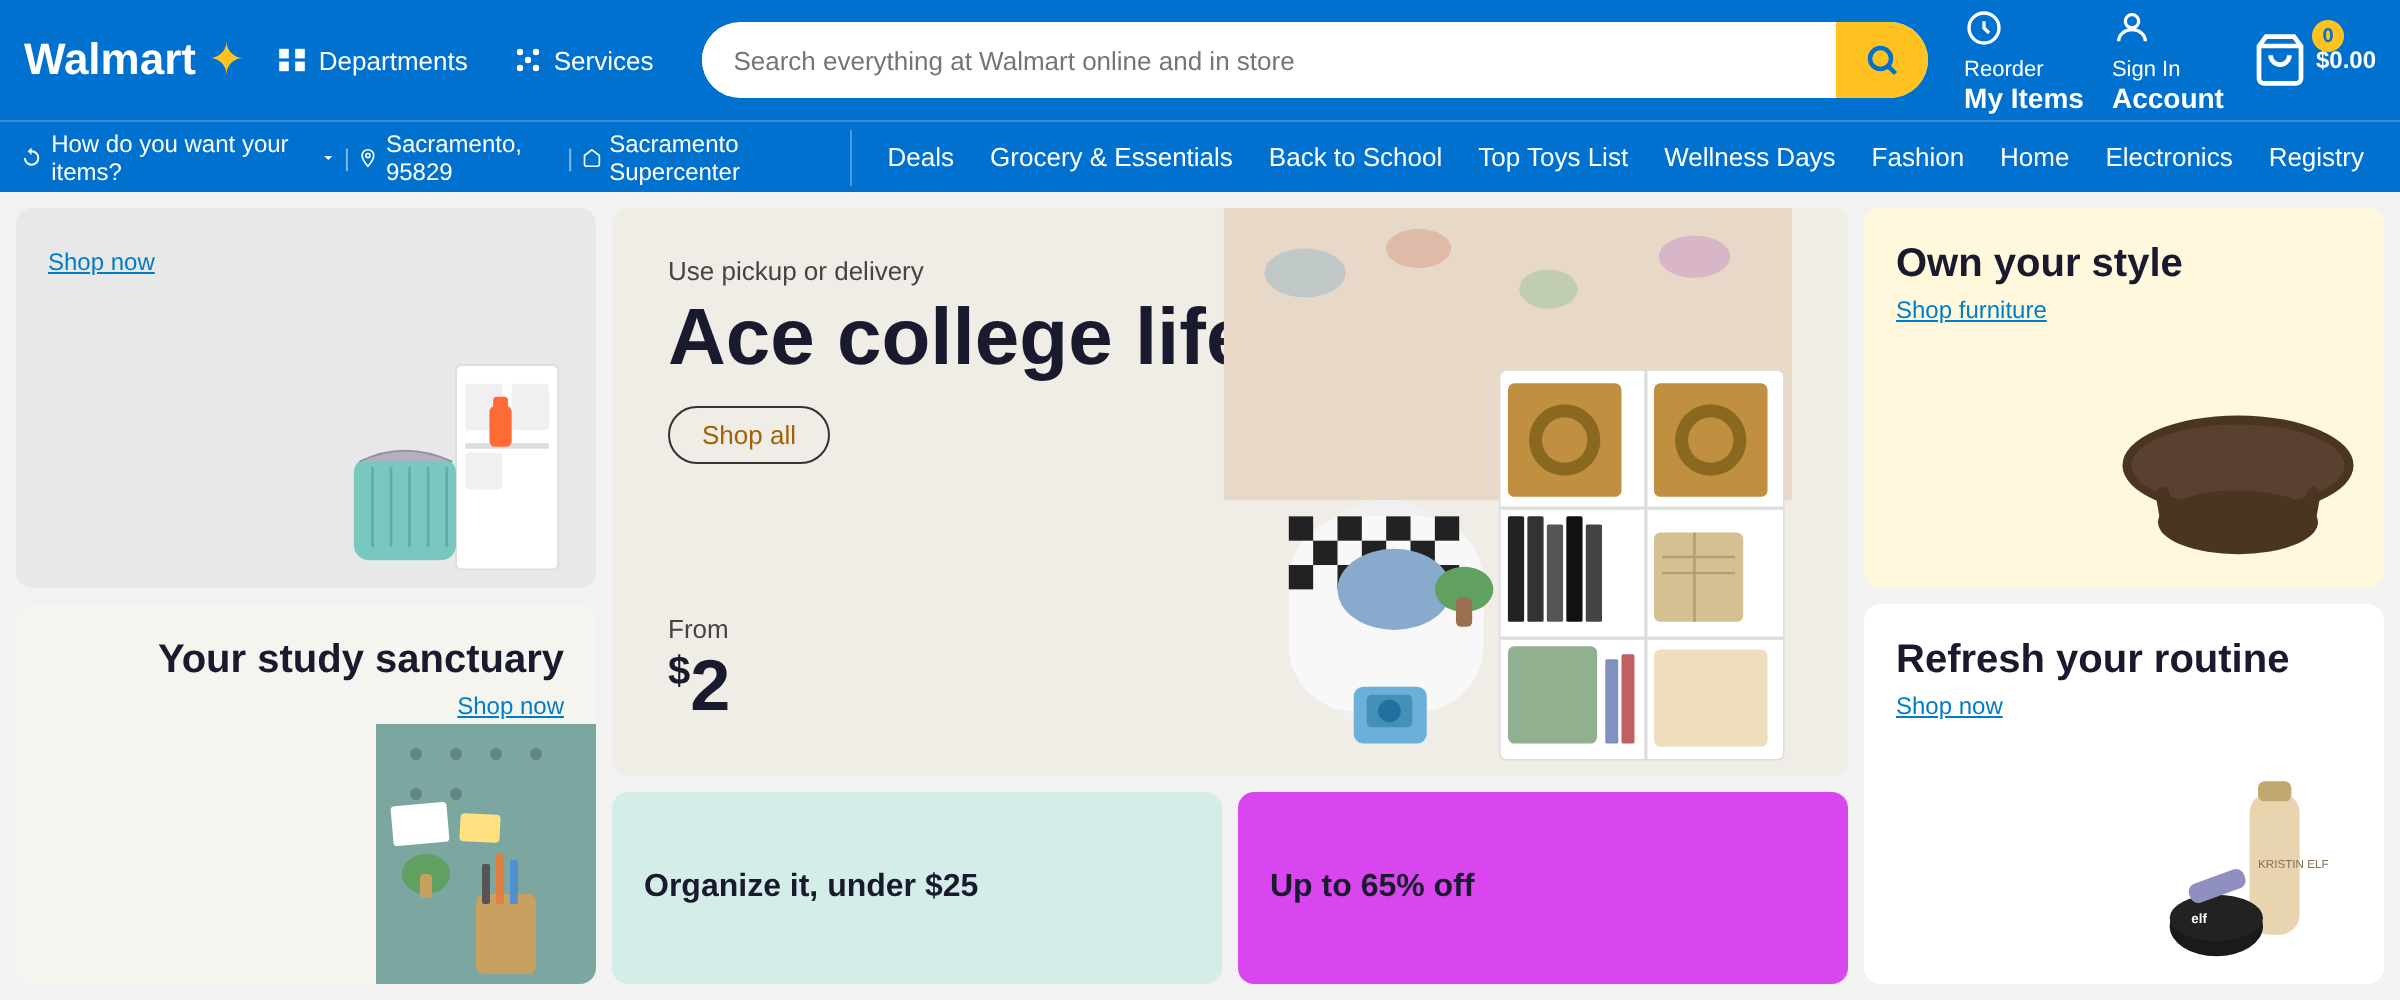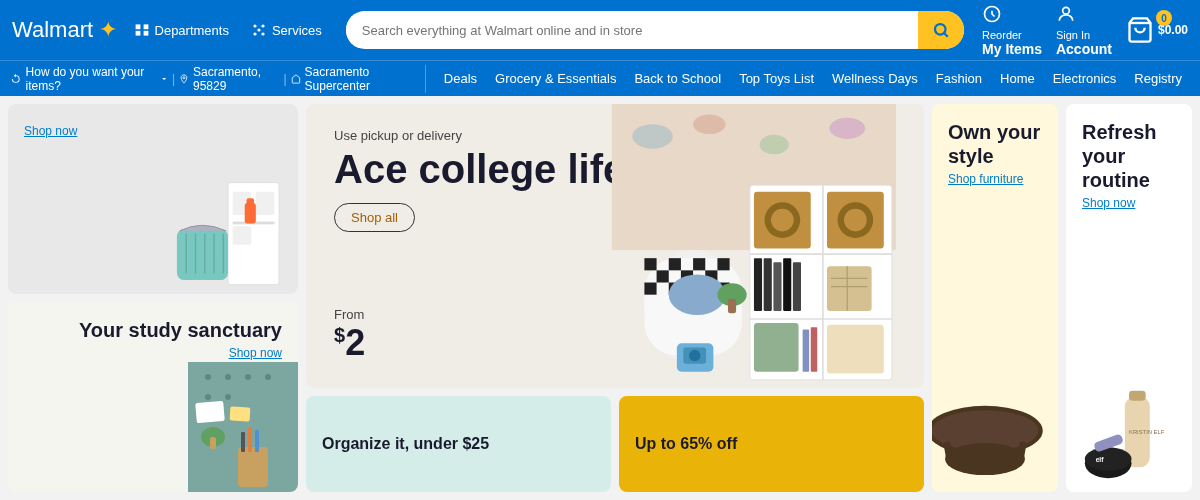--- a/index.html
+++ b/index.html
@@ -16,21 +16,21 @@
     }
     .logo-area {
       display: flex;
       align-items: center;
       gap: 6px;
       flex-shrink: 0;
     }
     .logo-text {
       color: white;
       font-size: 22px;
-      font-weight: normal;
+      font-weight: bold;
     }
     .spark-icon {
       color: #FFC220;
       font-size: 22px;
     }
     .nav-btn {
       color: white;
       background: none;
       border: none;
       cursor: pointer;
@@ -288,32 +288,32 @@
       border-radius: 8px;
       padding: 14px 16px;
       display: flex;
       flex-direction: column;
       justify-content: center;
     }
     .bottom-card-1 {
       background: #d4ede9;
     }
     .bottom-card-2 {
-      background: #eab308;
+      background: #d946ef;
     }
     .bottom-card-title {
       font-size: 16px;
       font-weight: bold;
       color: #1a1a2e;
     }
 
     
     .right-col {
       display: flex;
-      flex-direction: row;
+      flex-direction: column;
       gap: 8px;
       width: 260px;
       flex-shrink: 0;
     }
 
     .right-card {
       background: #FFF8DC;
       border-radius: 8px;
       padding: 16px;
       flex: 1;

